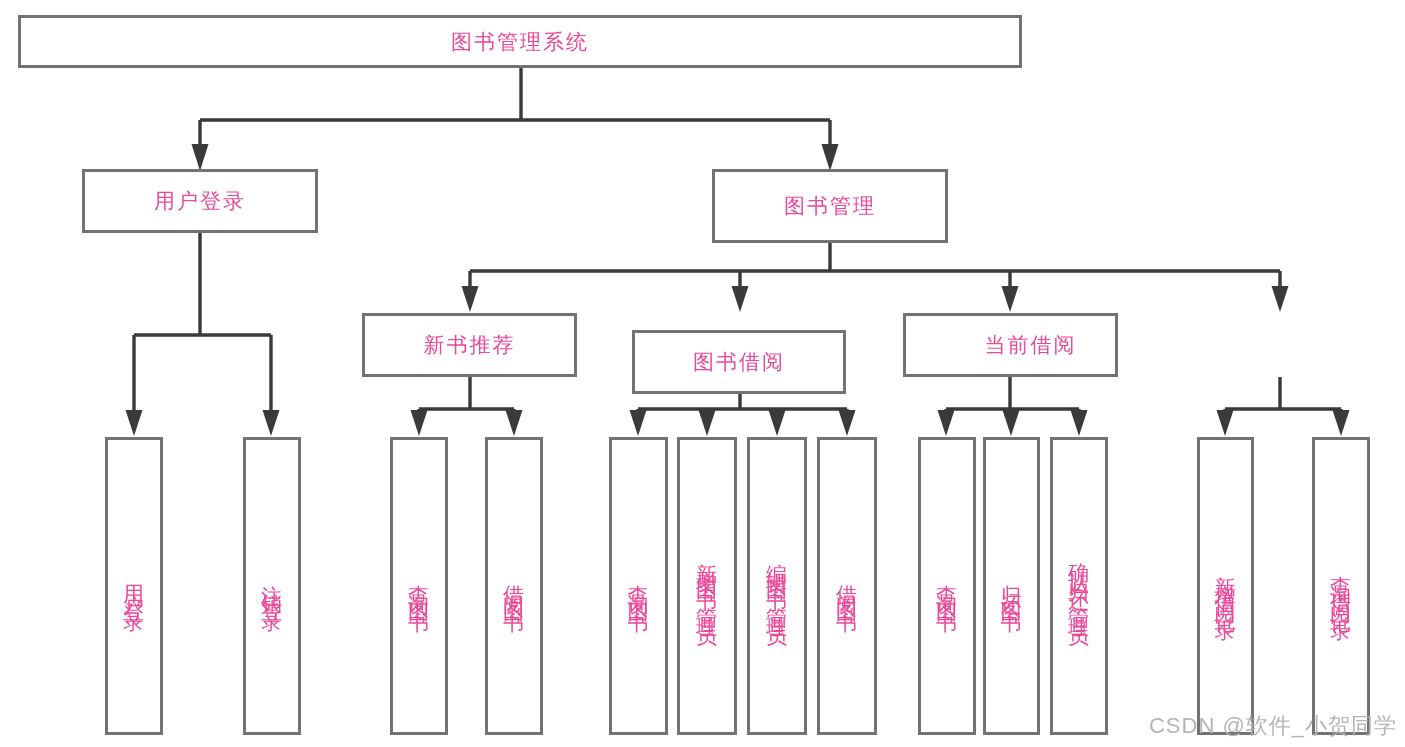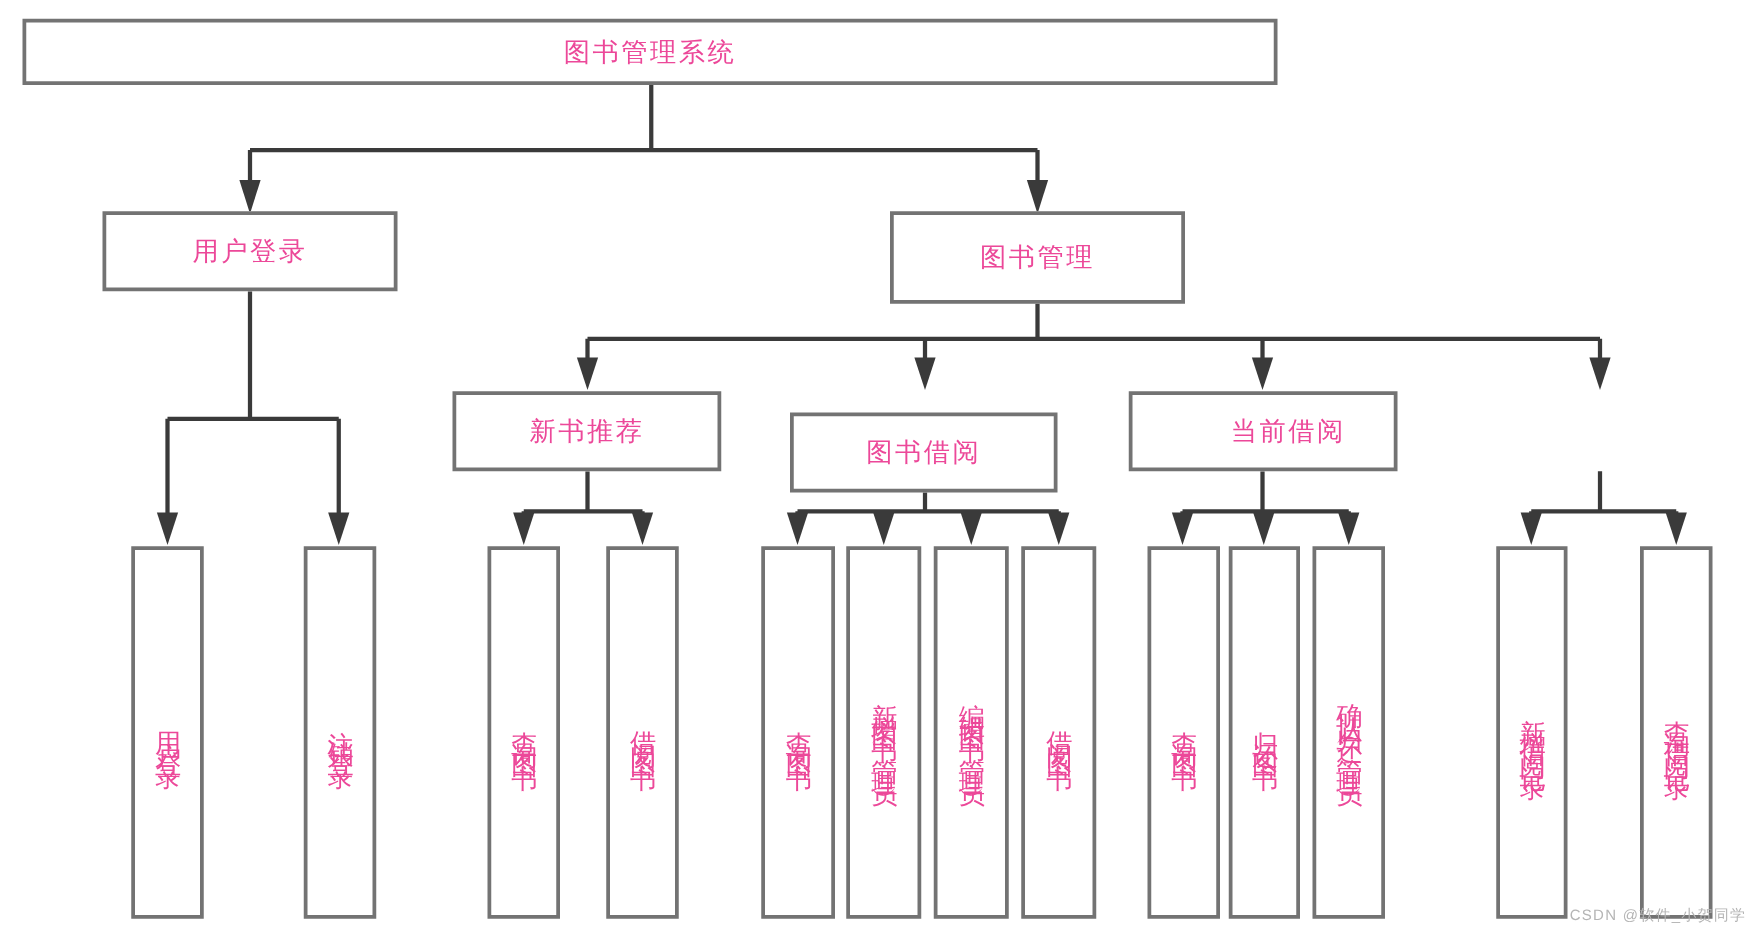--- a/index.html
+++ b/index.html
@@ -16,21 +16,21 @@
   }
   .h-node{font-size:21px;letter-spacing:2px;}
   .root-node{font-size:21px;}
   .v-node{
     writing-mode:vertical-rl;text-orientation:mixed;
     font-size:21px;letter-spacing:9px;line-height:1;
   }
   .v-node span{display:inline-block;}
   .watermark{
     position:absolute;right:8px;bottom:6px;
-    font-size:12px;color:#b5b5b5;letter-spacing:1px;z-index:5;
+    font-size:22px;color:#b5b5b5;letter-spacing:1px;z-index:5;
   }
   
   #root          {left:18px;  top:15px;  width:1004px;height:53px;}
   #user-login    {left:82px;  top:169px; width:236px; height:64px;}
   #book-mgmt     {left:712px; top:169px; width:236px; height:74px;}
   #new-books     {left:362px; top:313px; width:215px; height:64px;}
   #book-borrow   {left:632px; top:330px; width:214px; height:64px;}
   #current-borrow{left:903px; top:313px; width:215px; height:64px;padding-left:40px;}
   #borrow-records{left:1172px;top:313px; width:216px; height:64px;}
   .leaf{top:437px;height:298px;}

